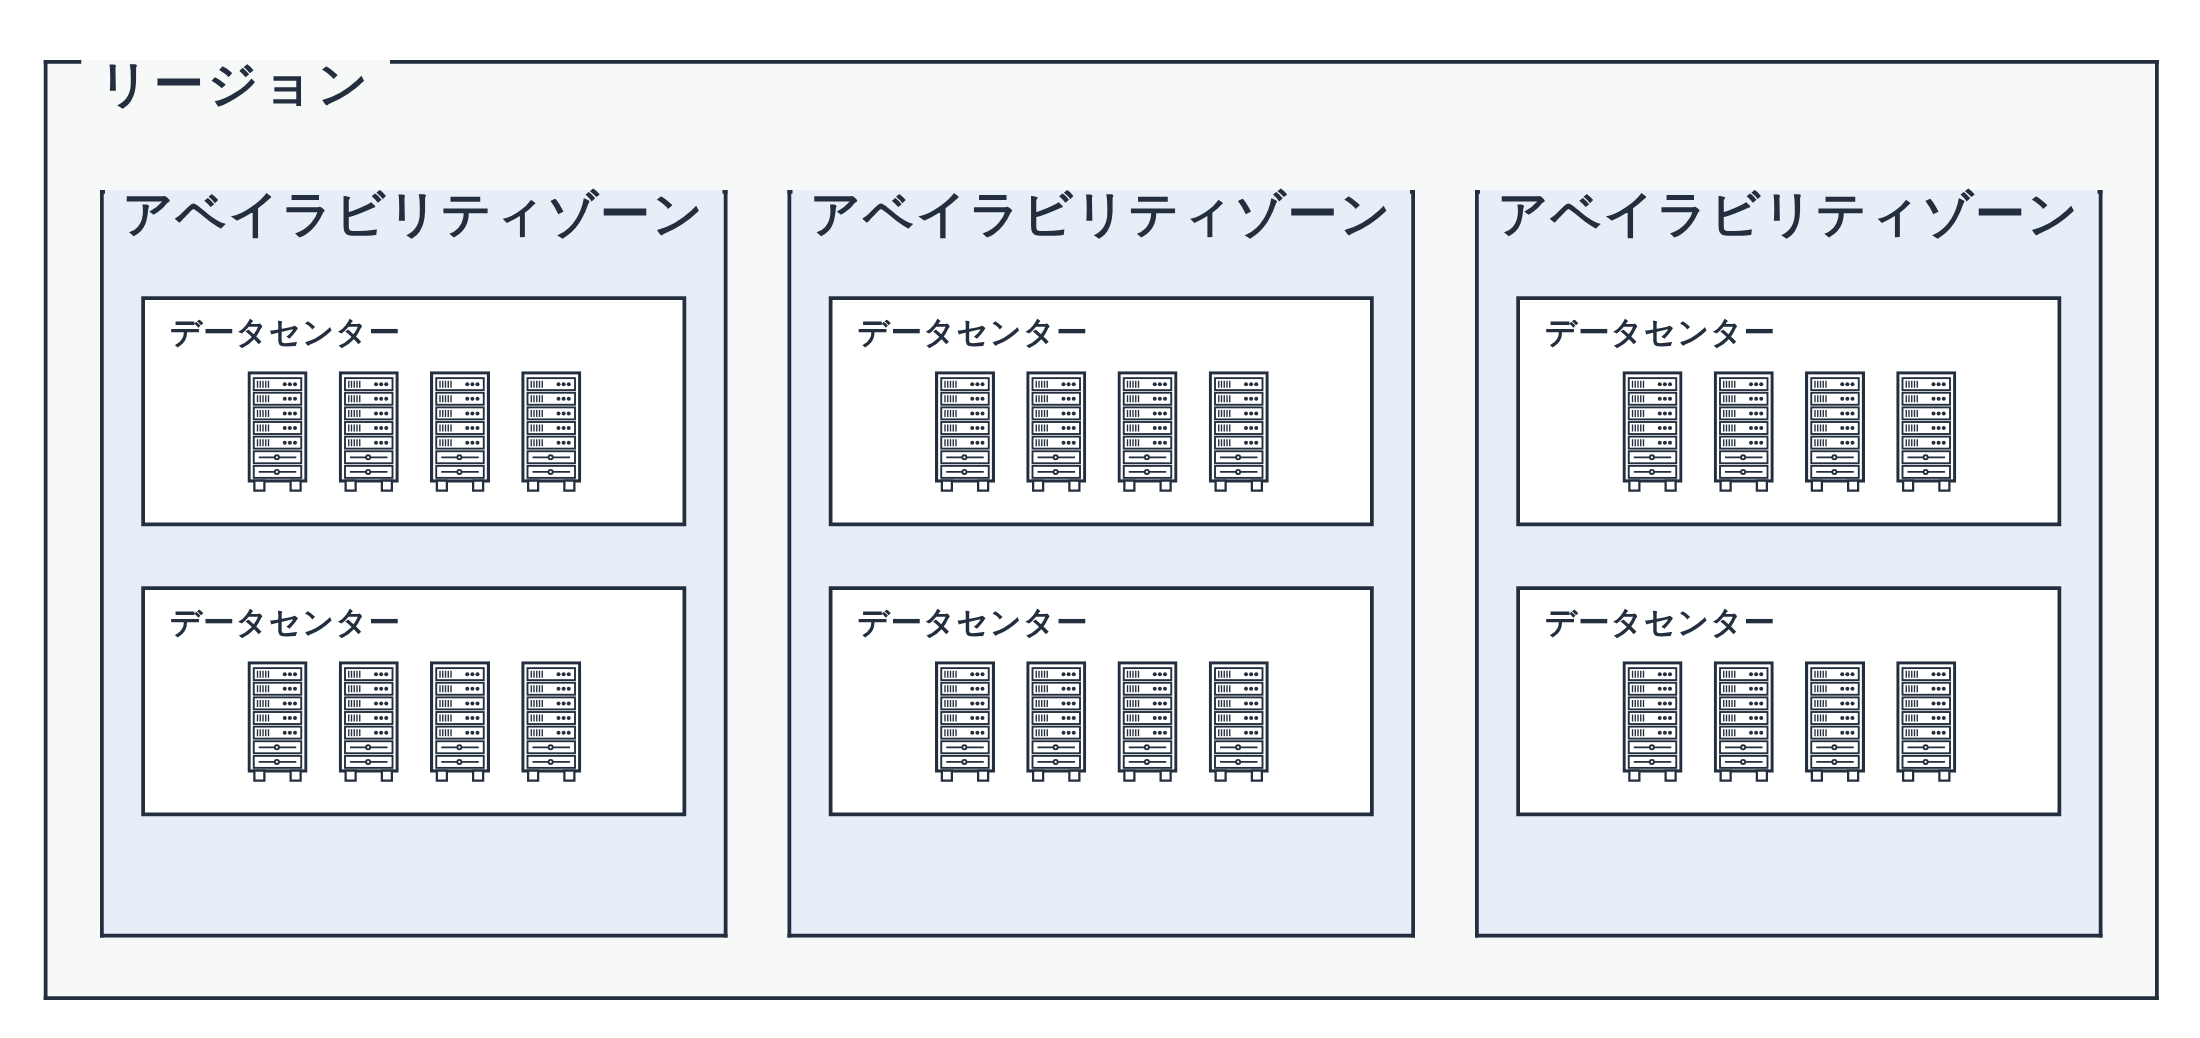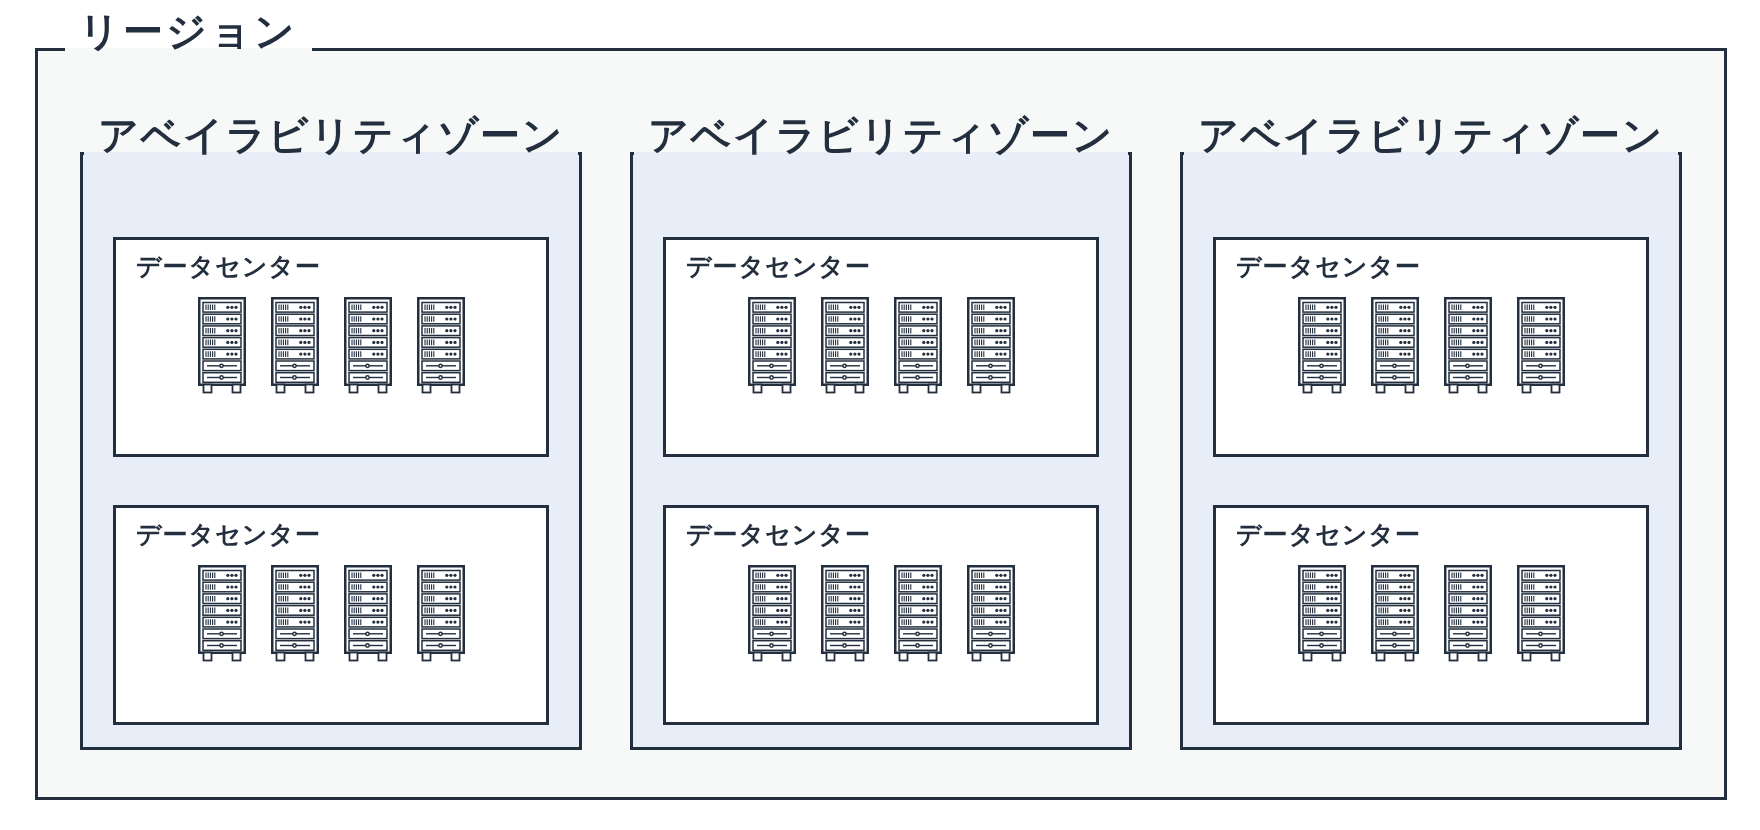--- a/index.html
+++ b/index.html
@@ -15,21 +15,21 @@
   }
 
   
   .legend-box {
     position: relative;
     border: 3px solid var(--outline, #232f3e);
     border-top: none;
   }
   .edge {
     position: absolute; top: 0; left: -3px; right: -3px; height: 3px;
-    display: flex; align-items: flex-end; z-index: 3;
+    display: flex; align-items: flex-start; z-index: 3;
     pointer-events: none;
   }
   .seg { height: 3px; background: var(--outline, #232f3e); }
   .legend-title {
     white-space: nowrap; font-weight: 800; line-height: 1;
     margin: 0 14px; color: var(--text, #232f3e);
   }
 
   
   .region {
@@ -49,21 +49,21 @@
     flex: 1 1 0;
     background: var(--az-fill, #e8eef8);
     display: flex; flex-direction: column;
     padding: 85px 30px 0 30px;
   }
   .az-title { font-size: 40px; letter-spacing: 1.5px; }
 
   
   .dc {
     position: relative;
-    height: 220px;
+    height: 184px;
     background: var(--dc-fill, #ffffff);
     border: 3px solid var(--outline, #232f3e);
     padding: 11px 20px 0 20px;
   }
   .dc + .dc { margin-top: 48px; }
   .dc-title {
     font-size: 25px; font-weight: 800; letter-spacing: 1px;
     line-height: 1.2; color: var(--text, #232f3e);
   }
 

